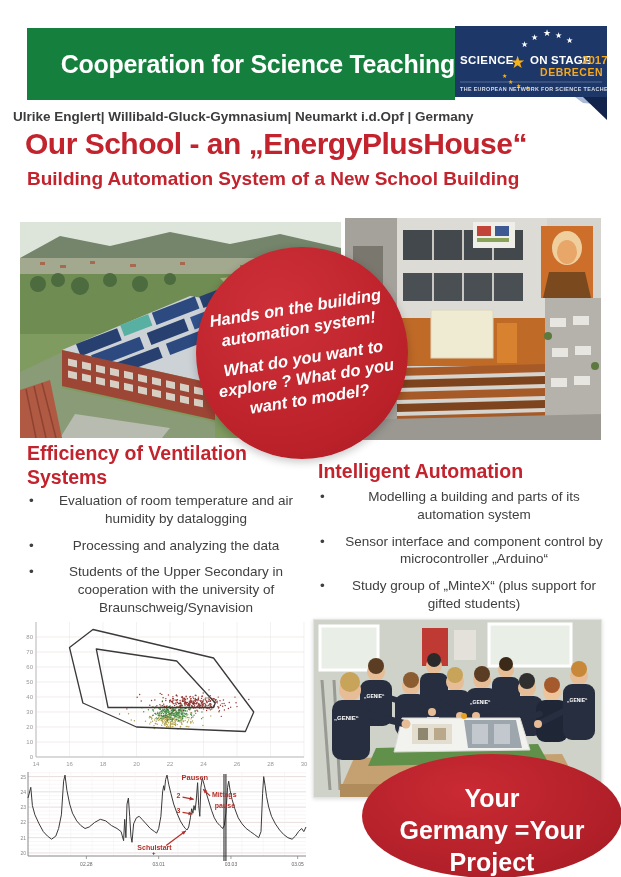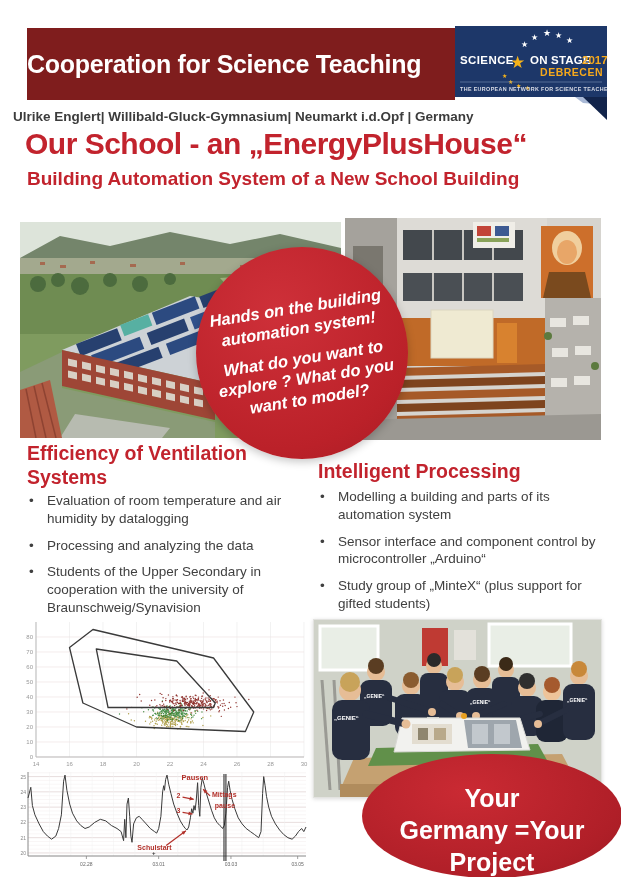--- a/index.html
+++ b/index.html
@@ -1,22 +1,22 @@
 <!DOCTYPE html>
 <html><head>
 <meta charset="utf-8">
 <style>
   html,body{margin:0;padding:0;background:#fff;}
   .page{position:relative;width:621px;height:877px;background:#ffffff;overflow:hidden;
         font-family:"Liberation Sans",sans-serif;}
   .abs{position:absolute;}
 
   
-  .banner{left:27px;top:28px;width:428px;height:72px;background:#7f1d1d;
-          display:flex;align-items:center;justify-content:flex-start;}
+  .banner{left:27px;top:28px;width:428px;height:72px;background:#15803d;
+          display:flex;align-items:center;justify-content:flex-end;}
   .banner-title{color:#fff;font-size:25px;font-weight:bold;letter-spacing:-0.3px;white-space:nowrap;}
   .logo-box{left:455px;top:26px;width:153px;height:96px;}
 
   .byline{left:13px;top:109px;font-size:13.5px;font-weight:bold;color:#3c3c3c;}
   .title{left:25px;top:127px;font-size:30px;font-weight:bold;color:#c2232d;letter-spacing:-0.5px;}
   .subtitle{left:27px;top:168px;font-size:19px;font-weight:bold;color:#c2232d;}
 
   
   .photo{overflow:hidden;}
   .photo-left{left:20px;top:222px;width:321px;height:216px;}
@@ -33,21 +33,21 @@
 
   
   .heading{font-size:19.5px;font-weight:bold;color:#c2232d;line-height:1.25;}
   .heading-left{left:27px;top:441px;width:270px;}
   .heading-right{left:318px;top:459px;width:290px;}
   .bullets{font-size:13.5px;color:#404040;line-height:1.32;}
   .bullets-left{left:27px;top:492px;width:278px;}
   .bullets-right{left:318px;top:488px;width:292px;}
   .bullet{display:flex;margin-bottom:9px;}
   .bullet-dot{flex:0 0 18px;padding-left:2px;}
-  .bullet-text{flex:1;}
+  .bullet-text{flex:1;text-align:center;}
 
   
   .chart-scatter{left:16px;top:614px;width:296px;height:152px;}
   .chart-line{left:12px;top:766px;width:300px;height:108px;}
 
   
   .photo-students{left:313px;top:619px;width:287px;height:177px;border:1px solid #e3e3e0;
                   box-shadow:0 1px 4px rgba(0,0,0,.15);}
   .project{left:362px;top:754px;width:260px;height:124px;border-radius:50%;
            background:radial-gradient(ellipse at 40% 30%, #ca2a33 0%, #b01f28 70%, #9d1a22 100%);
@@ -254,21 +254,21 @@
     <div class="bullet">
       <span class="bullet-dot">•</span>
       <span class="bullet-text">Processing and analyzing the data</span>
     </div>
     <div class="bullet">
       <span class="bullet-dot">•</span>
       <span class="bullet-text">Students of the Upper Secondary in cooperation  with the university of Braunschweig/Synavision</span>
     </div>
   </div>
 
-  <div class="abs heading heading-right">Intelligent Processing</div>
+  <div class="abs heading heading-right">Intelligent Automation</div>
   <div class="abs bullets bullets-right">
     <div class="bullet">
       <span class="bullet-dot">•</span>
       <span class="bullet-text">Modelling a building and parts of its automation system</span>
     </div>
     <div class="bullet">
       <span class="bullet-dot">•</span>
       <span class="bullet-text">Sensor interface and component control by microcontroller „Arduino“</span>
     </div>
     <div class="bullet">

